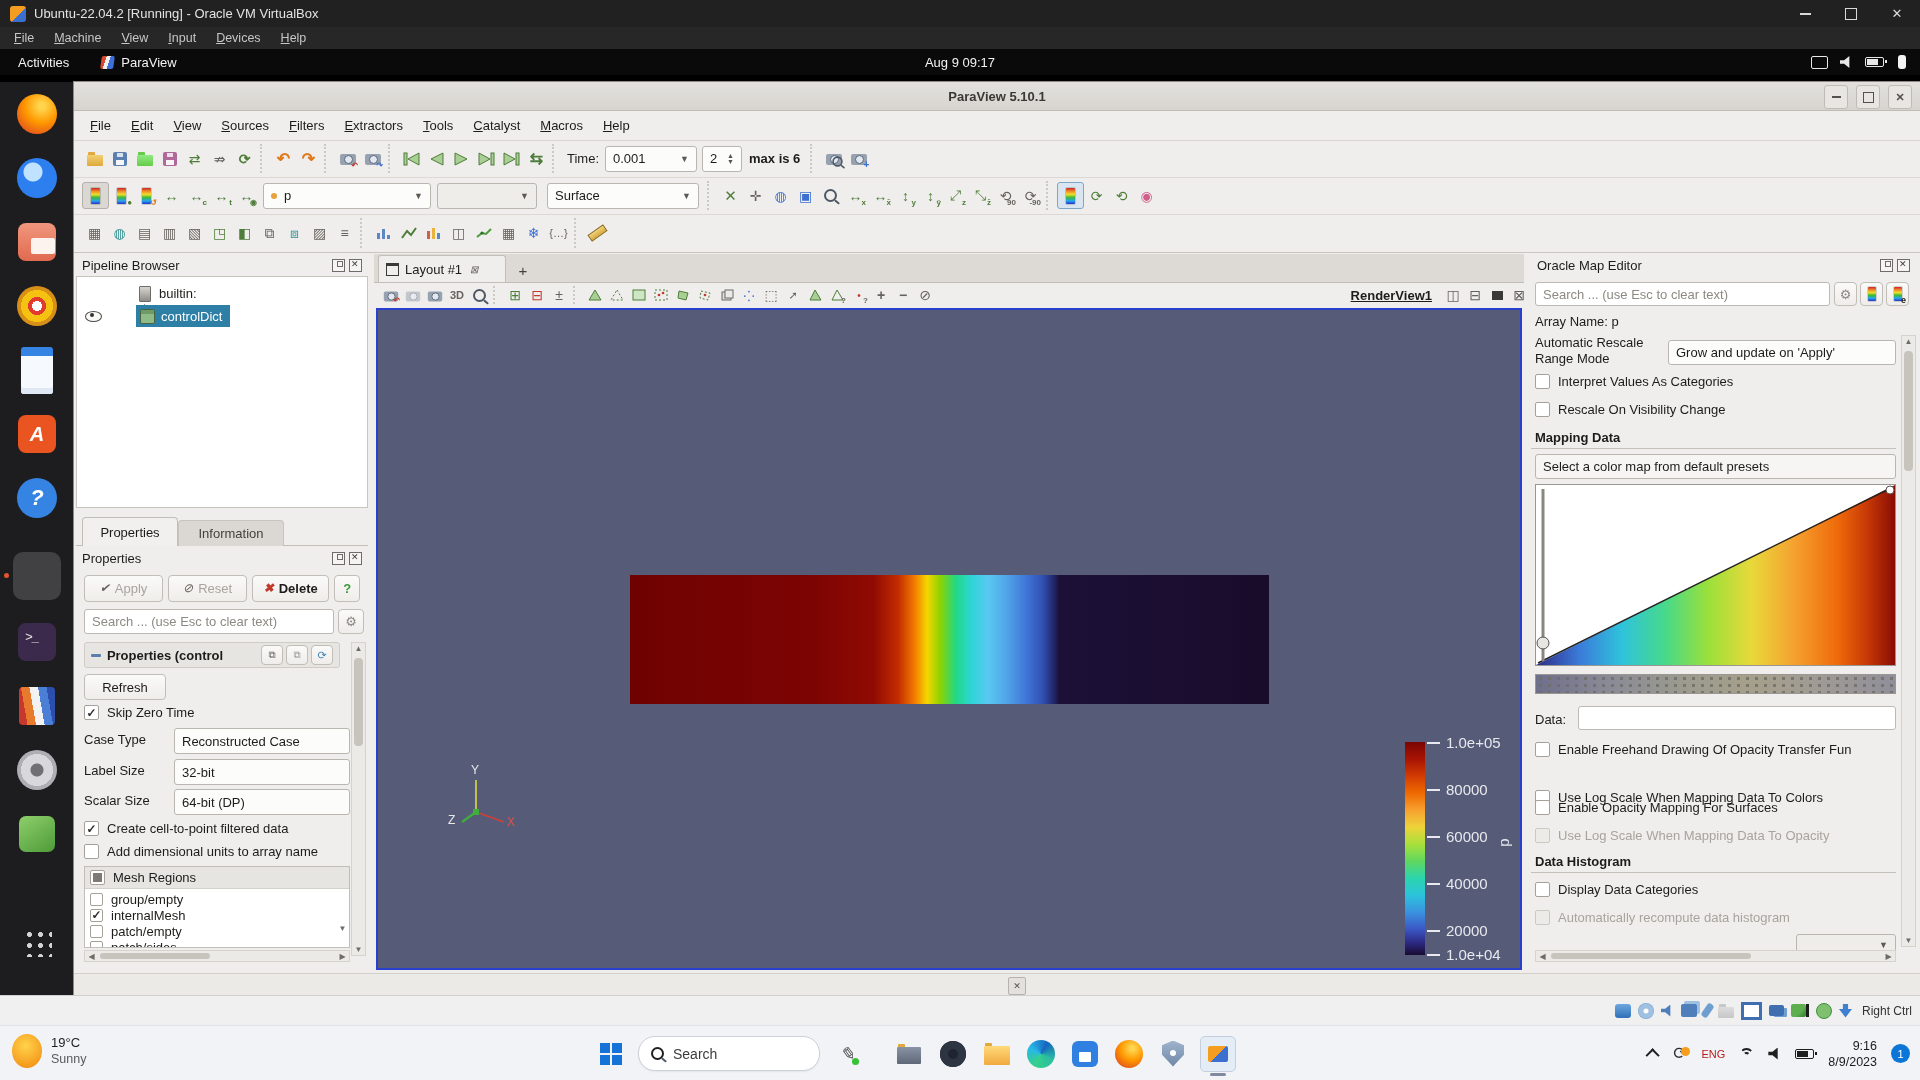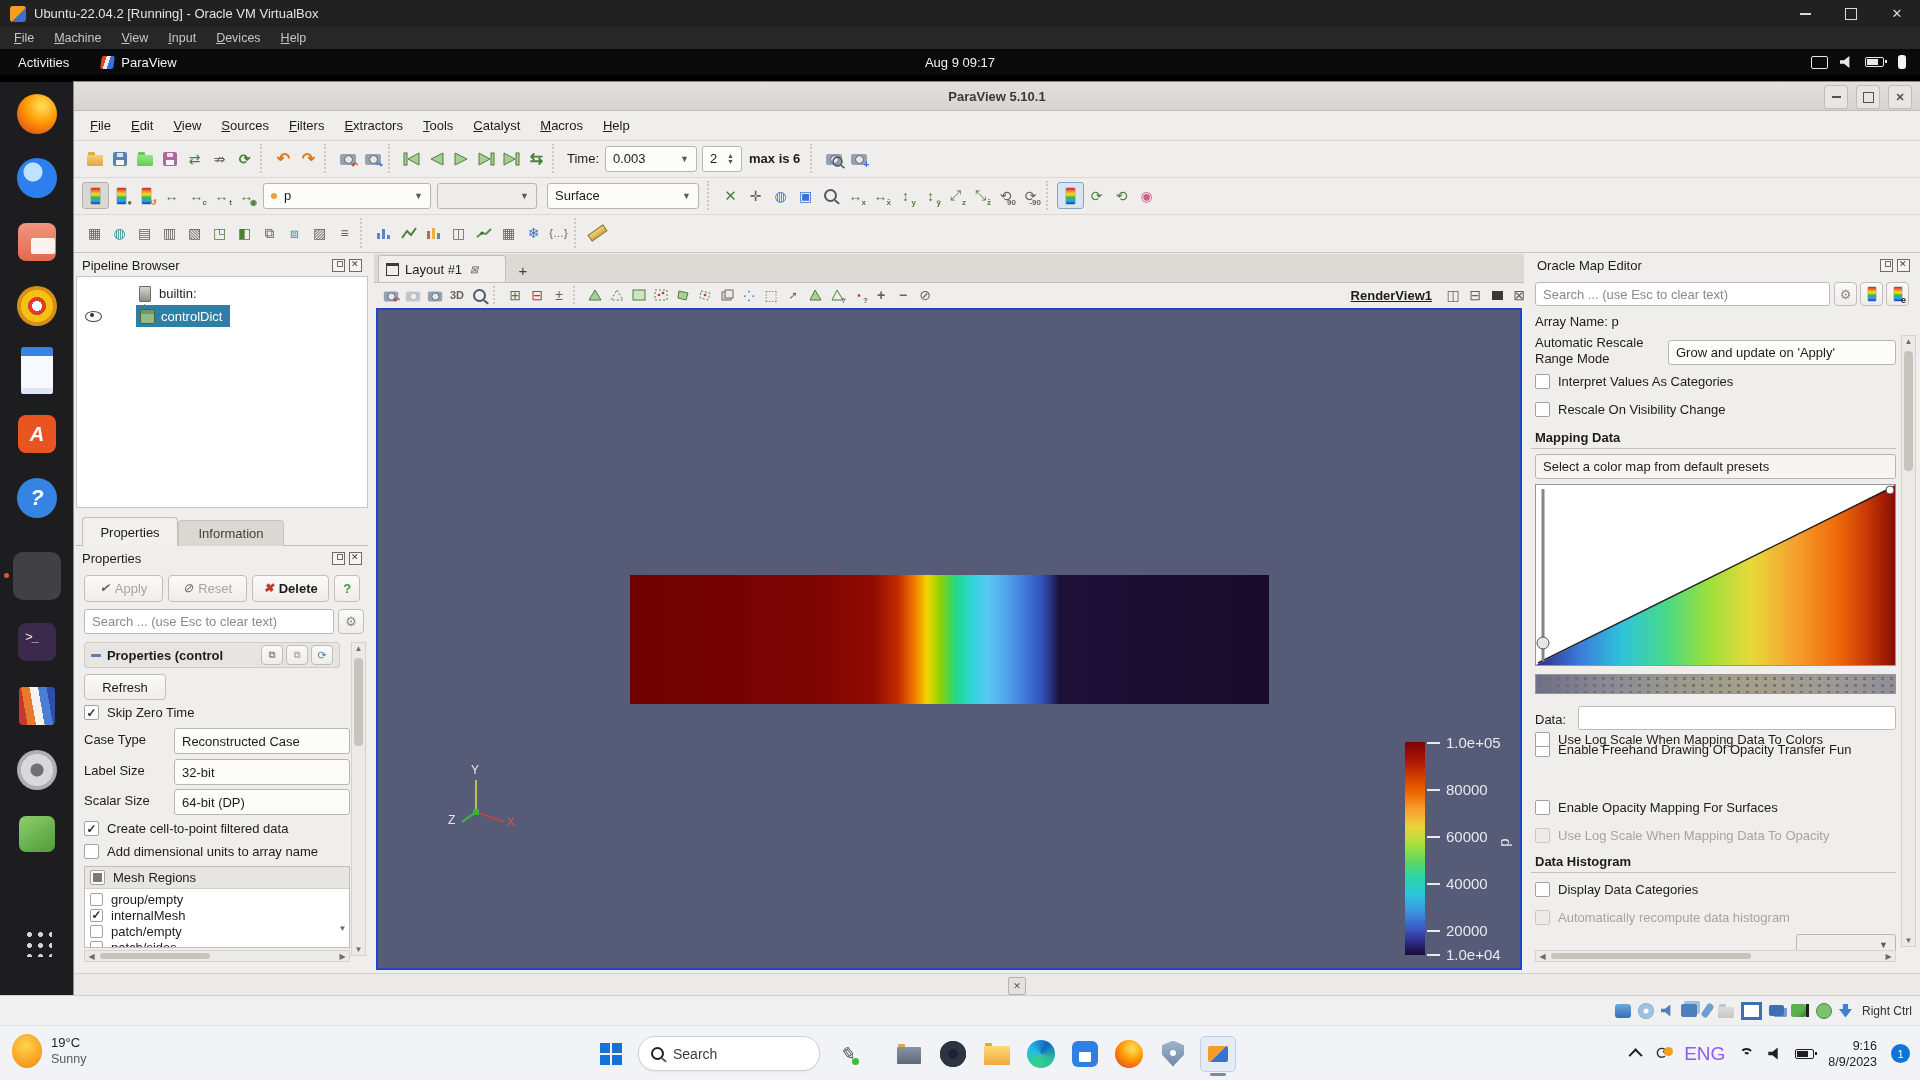--- a/index.html
+++ b/index.html
@@ -241,21 +241,21 @@
       <span class="ti">
         <svg width="17" height="14">
             <path d="M1 1 L12 7 L1 13 Z" fill="#a9cf94" stroke="#4e7d3a"></path>
             <rect x="13" y="1" width="3" height="12" fill="#a9cf94" stroke="#4e7d3a"></rect>
           </svg>
         </span>
       <span class="ti g-green" style="font-weight:bold;font-size:16px">⇆</span>
       <span class="sep"></span>
       <span style="margin:0 6px 0 4px">Time:</span>
       <span class="combo" style="width:92px;height:26px">
-        <span>0.003</span>
+        <span>0.001</span>
           <span class="arr">▼</span>
         </span>
       <span class="combo" style="width:40px;height:26px;margin-left:5px">
         <span>2</span>
         <span style="margin-left:auto;display:flex;flex-direction:column;font-size:7px;color:#55524d;line-height:6px">
             <i>▲</i>
             <i>▼</i>
           </span>
         </span>
       <span style="margin-left:7px;font-weight:bold">max is 6</span>
@@ -701,21 +701,21 @@
     <div class="abs" style="left:1461px;top:592px;width:361px;height:20px;border:1px solid #9a9792;box-sizing:border-box;
          background:linear-gradient(90deg,#6e6f8a,#8a8a97,#9a9a8f,#a5a08a,#9f9a95,#8f8f9a),repeating-linear-gradient(90deg,#b8b5b0 0 4px,#8f8c87 4px 8px)">
       <i class="abs" style="left:0;top:0;right:0;bottom:0;background:radial-gradient(circle,#6f6c67 1.5px,transparent 2px);background-size:9px 7px;opacity:.8"></i>
     </div>
     <span class="abs" style="left:1461px;top:630px">Data:</span>
     <input class="input abs" style="left: 1504px; top: 624px; width: 318px; height: 24px;">
     <div class="cbrow abs" style="left:1461px;top:660px;width:362px">
       <span class="cb"></span>
         <span>Enable Freehand Drawing Of Opacity Transfer Fun</span>
       </div>
-    <div class="cbrow abs" style="left:1461px;top:650px;width:362px">
+    <div class="cbrow abs" style="left:1461px;top:708px;width:362px">
       <span class="cb"></span>
         <span>Use Log Scale When Mapping Data To Colors</span>
       </div>
     <div class="cbrow abs" style="left:1461px;top:718px;width:362px">
       <span class="cb"></span>
         <span>Enable Opacity Mapping For Surfaces</span>
       </div>
     <div class="cbrow abs dis" style="left:1461px;top:746px;width:362px">
       <span class="cb dis"></span>
         <span>Use Log Scale When Mapping Data To Opacity</span>
@@ -834,21 +834,21 @@
         </span>
       <span class="tbi" style="background:#e4ecf6;border:1px solid #c4d0e0">
         <i style="width:20px;height:16px;background:linear-gradient(135deg,#f59d20 52%,#3b6fd0 52%);border-radius:2px"></i>
         <i style="position:absolute;left:9px;bottom:-5px;width:16px;height:3px;border-radius:2px;background:#7f8aa0"></i>
         </span>
     </span>
 
     <span class="abs flex" style="right:10px;top:0;height:55px;gap:14px">
       <i class="chev"></i>
       <span class="flex" style="position:relative;font-size:17px;color:#2f2f2f">⟳<i style="position:absolute;right:-3px;bottom:8px;width:9px;height:9px;border-radius:50%;background:#f59d1d"></i></span>
-      <span style="font-size:19px;color:#8b5cf6">ENG</span>
+      <span style="font-size:11px;color:#b91c1c">ENG</span>
       <i class="wifi" style="color:#1f1f1f"></i>
       <i class="spk" style="color:#1f1f1f"></i>
       <i class="batt" style="color:#1f1f1f"></i>
       <span class="flex" style="flex-direction:column;align-items:flex-end;line-height:16px;font-size:12.5px;color:#1b1b1b">
         <span>9:16</span>
         <span>8/9/2023</span>
       </span>
       <span class="flex" style="width:19px;height:19px;border-radius:50%;background:#0b76d8;color:#fff;font-size:11px;justify-content:center">
         <span>1</span>
         </span>

